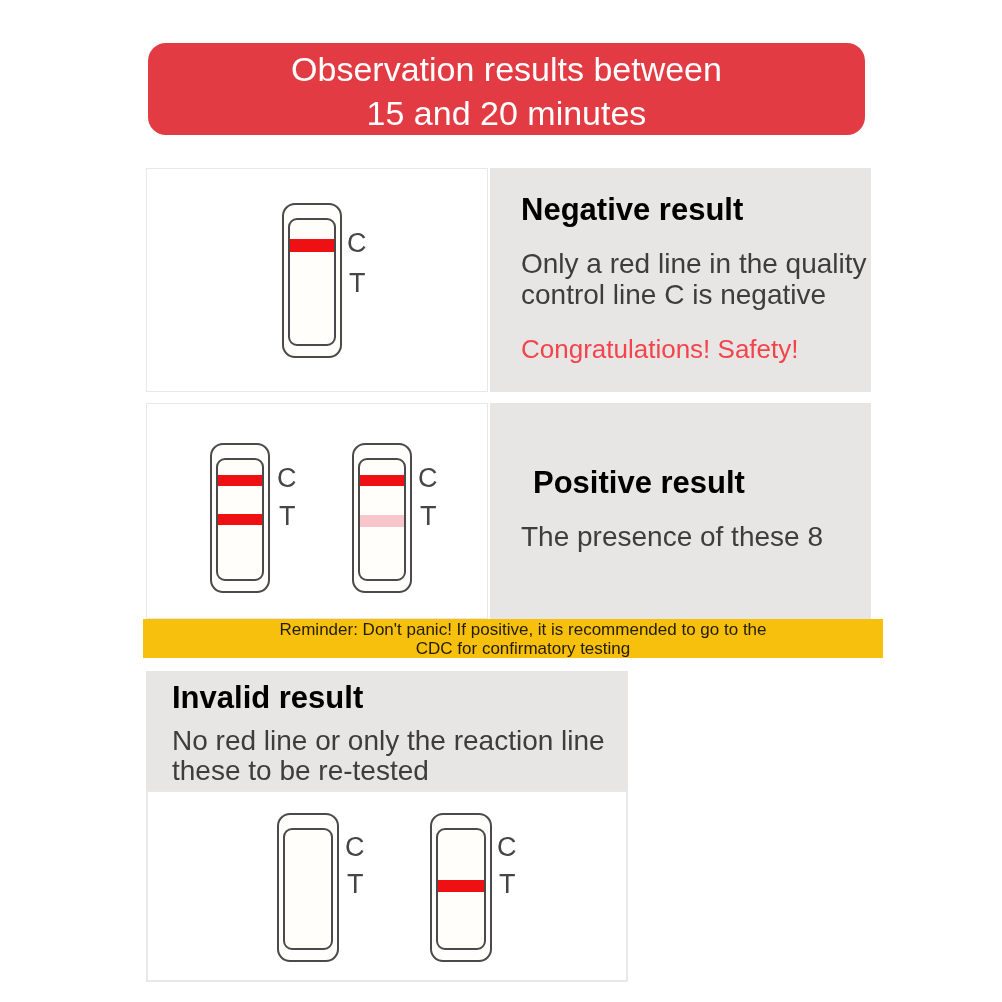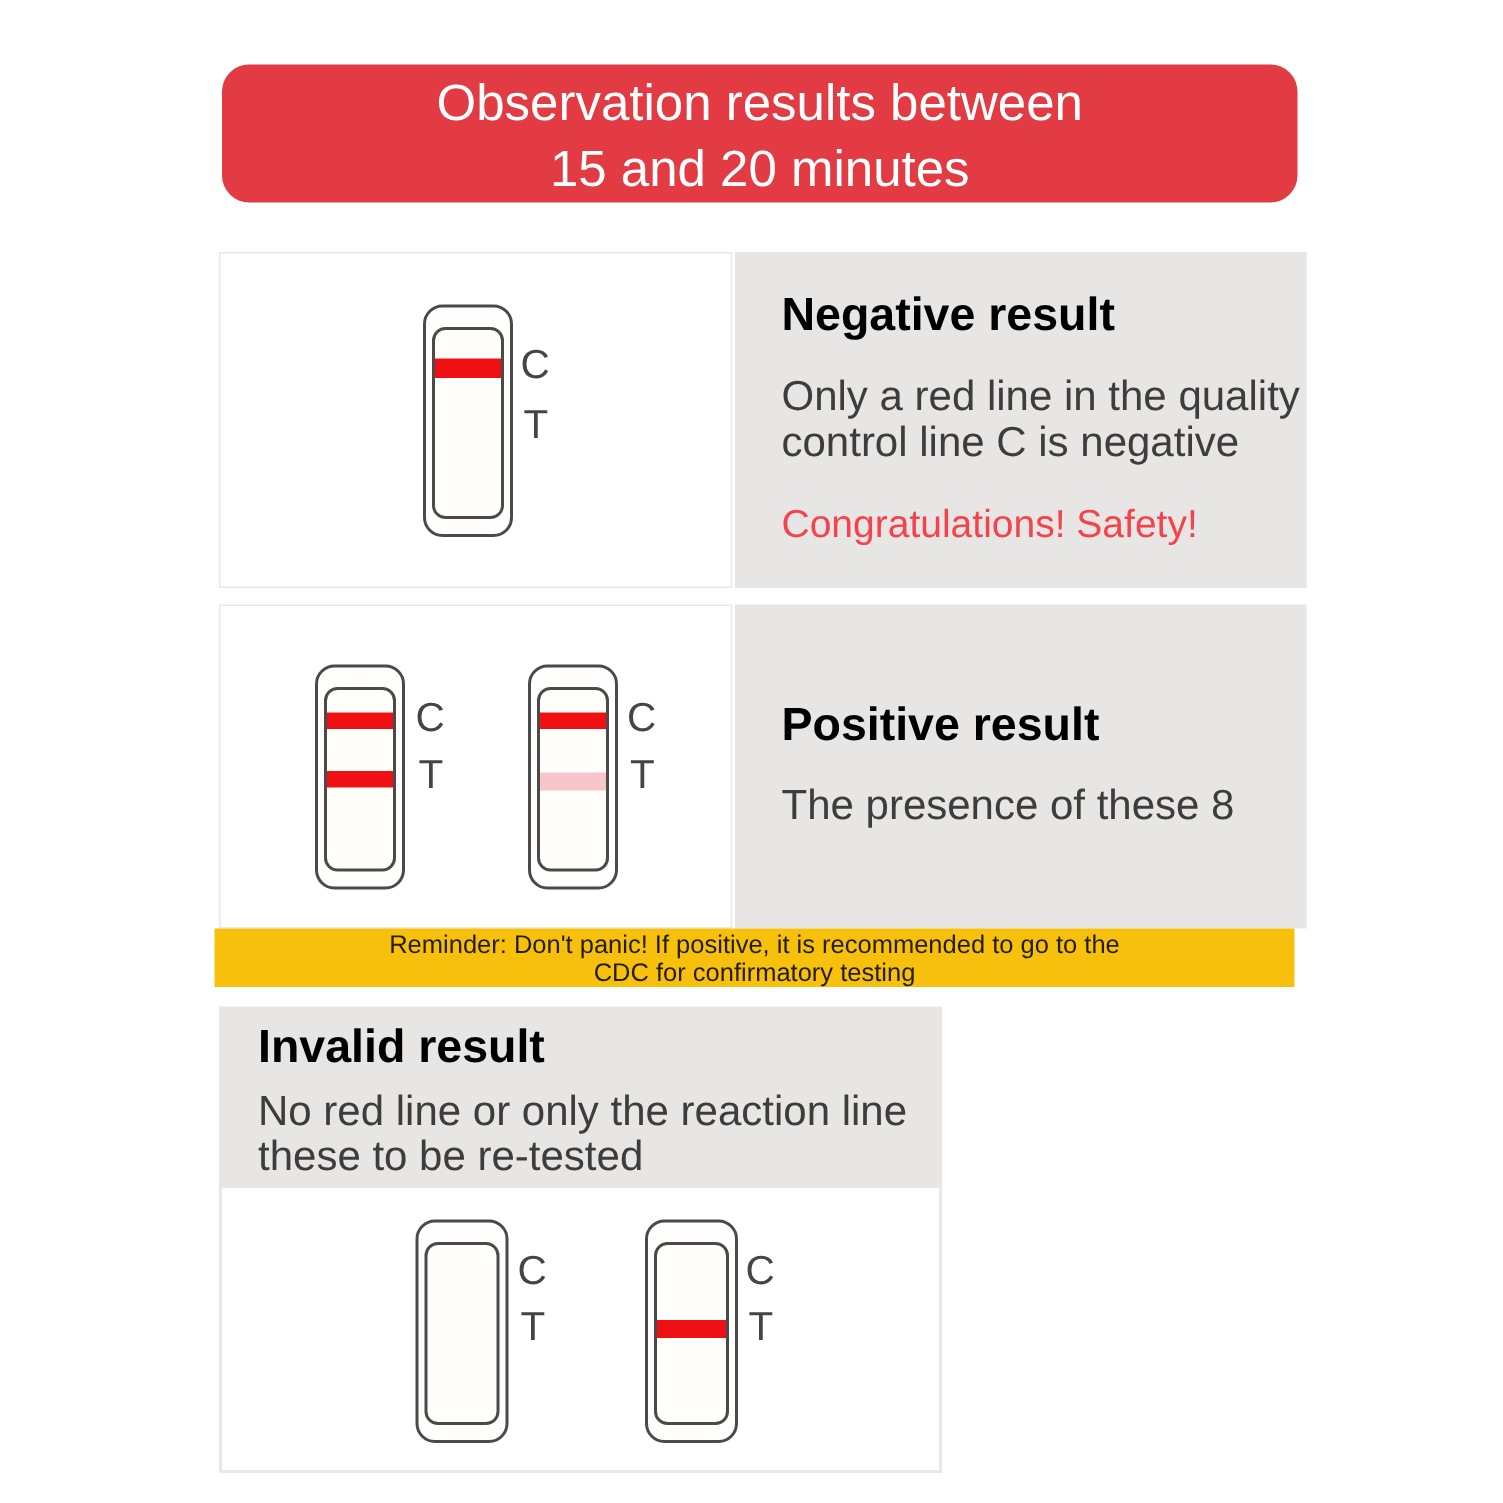--- a/index.html
+++ b/index.html
@@ -27,21 +27,21 @@
 
   .ct{position:absolute;font-size:27px;line-height:28px;color:#454545;font-weight:400;}
 
   
   .sec-title{position:absolute;font-size:31px;line-height:36px;font-weight:700;color:#000000;}
   .sec-body{position:absolute;font-size:28px;line-height:31px;color:#3d3d3d;}
   .sec-note{position:absolute;font-size:26px;line-height:30px;color:#f4434c;}
 
   
   .reminder{position:absolute;left:143px;top:619px;width:720px;height:39px;background:#f6c00d;
-            display:flex;flex-direction:column;align-items:center;justify-content:center;color:#241d04;}
+            display:flex;flex-direction:column;align-items:center;justify-content:center;color:#241d04;padding-left:20px;}
   .reminder div{font-size:17px;line-height:19px;font-weight:400;}
 </style>
 </head>
 <body>
 
 <div class="page">
 
   <div class="banner">
     <div>Observation results between</div>
     <div>15 and 20 minutes</div>
@@ -79,21 +79,21 @@
 
   <div class="cassette" style="left:352px;top:443px;width:60px;height:150px;">
     <div class="window">
       <div class="sline red" style="top:15px;height:11px;"></div>
       <div class="sline pink" style="top:55px;height:12px;"></div>
     </div>
   </div>
   <div class="ct" style="left:418px;top:464px;">C</div>
   <div class="ct" style="left:420px;top:502px;">T</div>
 
-  <div class="sec-title" style="left:521px;top:465px;">Positive result</div>
+  <div class="sec-title" style="left:533px;top:465px;">Positive result</div>
   <div class="sec-body" style="left:521px;top:521px;">
     <div>The presence of these 8</div>
   </div>
 
   <div class="reminder">
     <div>Reminder: Don't panic! If positive, it is recommended to go to the</div>
     <div>CDC for confirmatory testing</div>
   </div>
 
   <div class="panel-gray" style="left:146px;top:671px;width:482px;height:119px;"></div>

